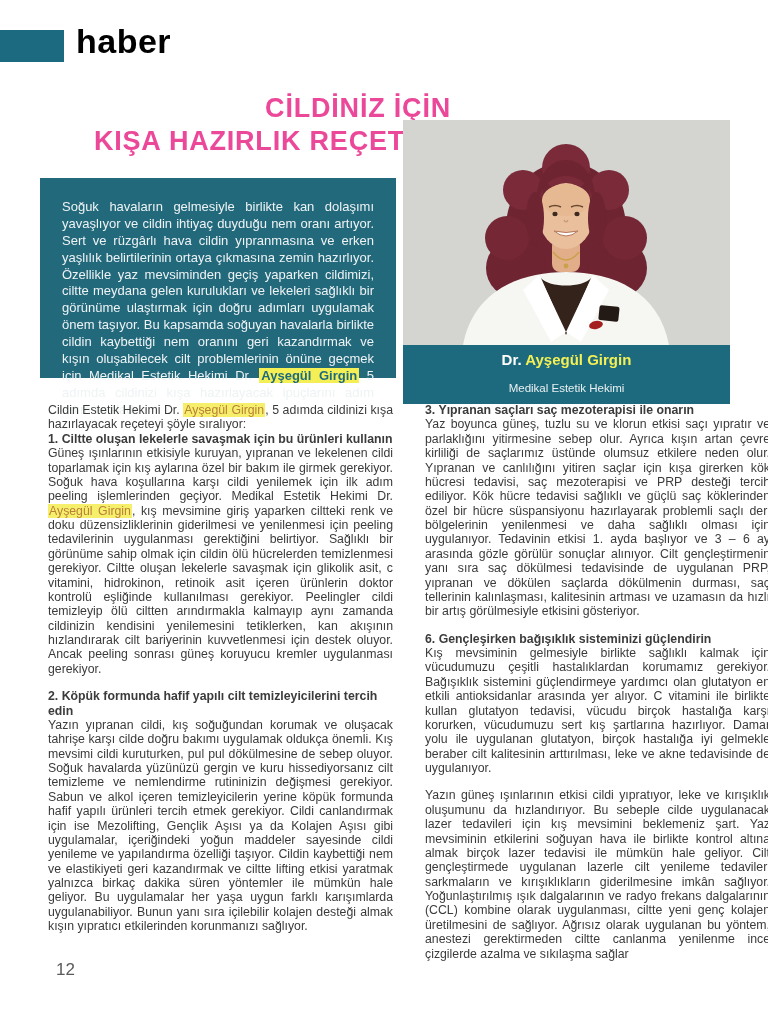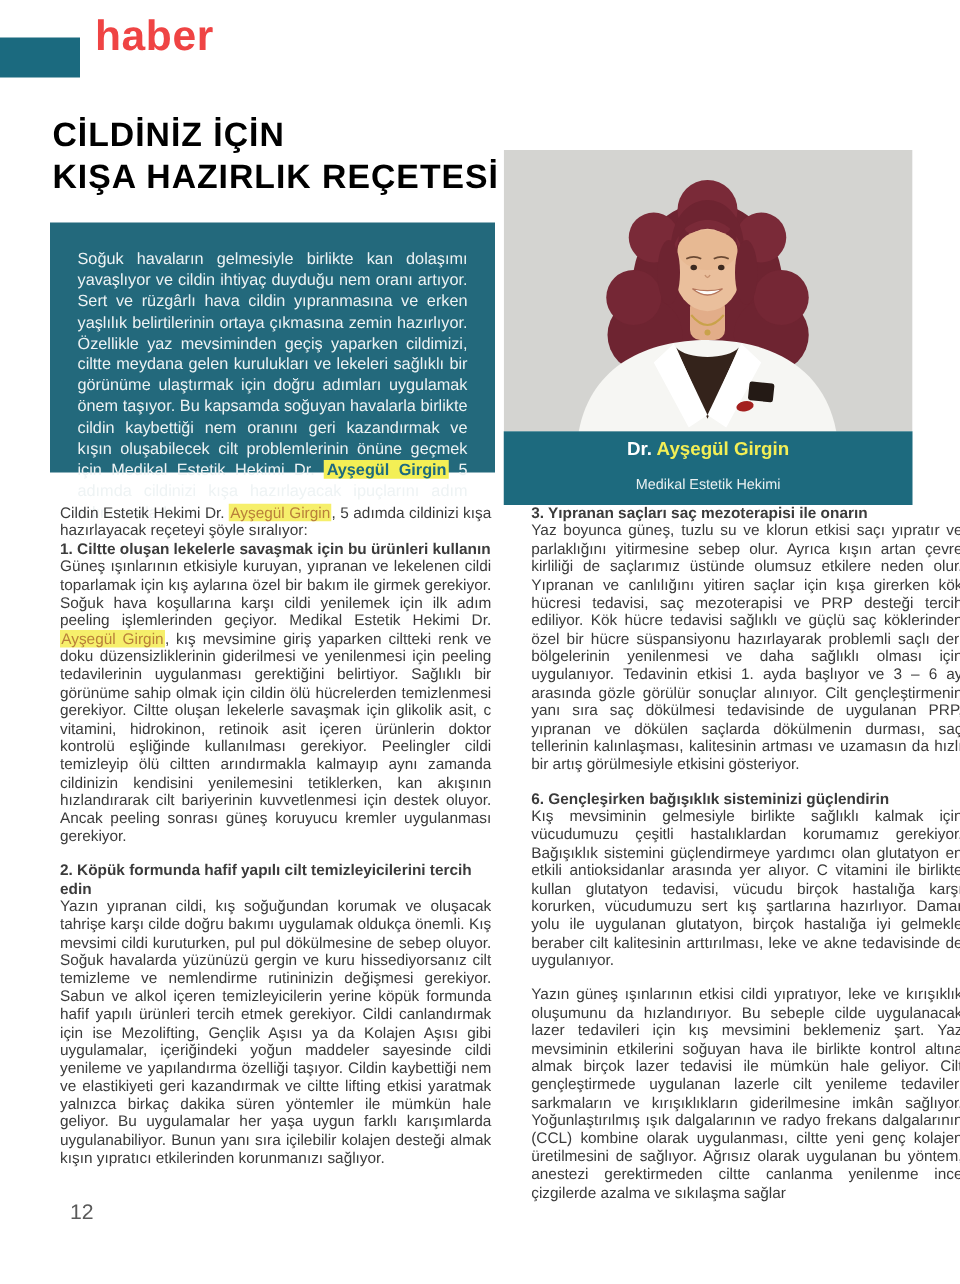--- a/index.html
+++ b/index.html
@@ -3,26 +3,26 @@
 <meta charset="utf-8">
 <style>
   html,body{margin:0;padding:0;}
   body{
     width:768px;height:1027px;position:relative;background:#ffffff;
     font-family:"Liberation Sans",sans-serif;color:#3b3b3b;overflow:hidden;
   }
   
   .header-bar{position:absolute;left:0;top:30px;width:64px;height:32px;background:#1b6a7f;}
   .header-label{
-    position:absolute;left:76px;top:10px;font-size:34px;font-weight:bold;color:#ef4444;letter-spacing:0.5px;
+    position:absolute;left:76px;top:22px;font-size:34px;font-weight:bold;color:#000000;letter-spacing:0.5px;
   }
   
   .title-block{
-    position:absolute;left:42px;top:92px;width:420px;text-align:left;
-    color:#000000;font-weight:bold;font-size:27px;line-height:1.24;letter-spacing:0.8px;
+    position:absolute;left:31px;top:92px;width:420px;text-align:right;
+    color:#ec4899;font-weight:bold;font-size:27px;line-height:1.24;letter-spacing:0.8px;
   }
   
   .intro-box{
     position:absolute;left:40px;top:178px;width:356px;height:200px;background:#23697c;
     box-sizing:border-box;padding:21px 22px;
   }
   .intro-box p{
     margin:0;color:#eef3f4;font-size:13px;line-height:1.3;text-align:justify;
   }
   .hl-on-teal{background:#f3ef55;color:#1d6a7e;font-weight:bold;padding:0 2px;}

